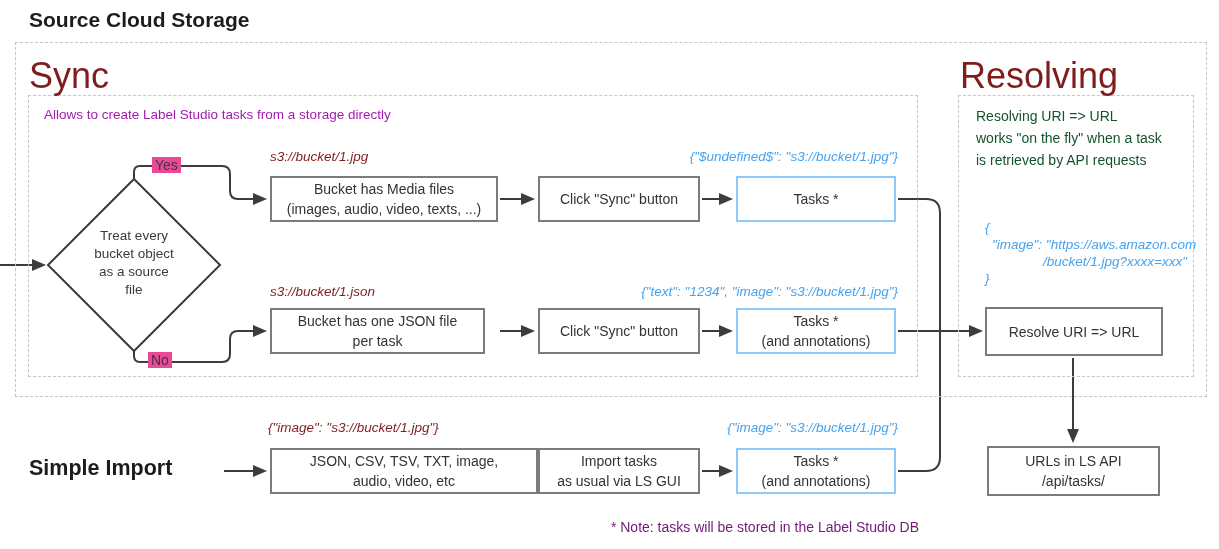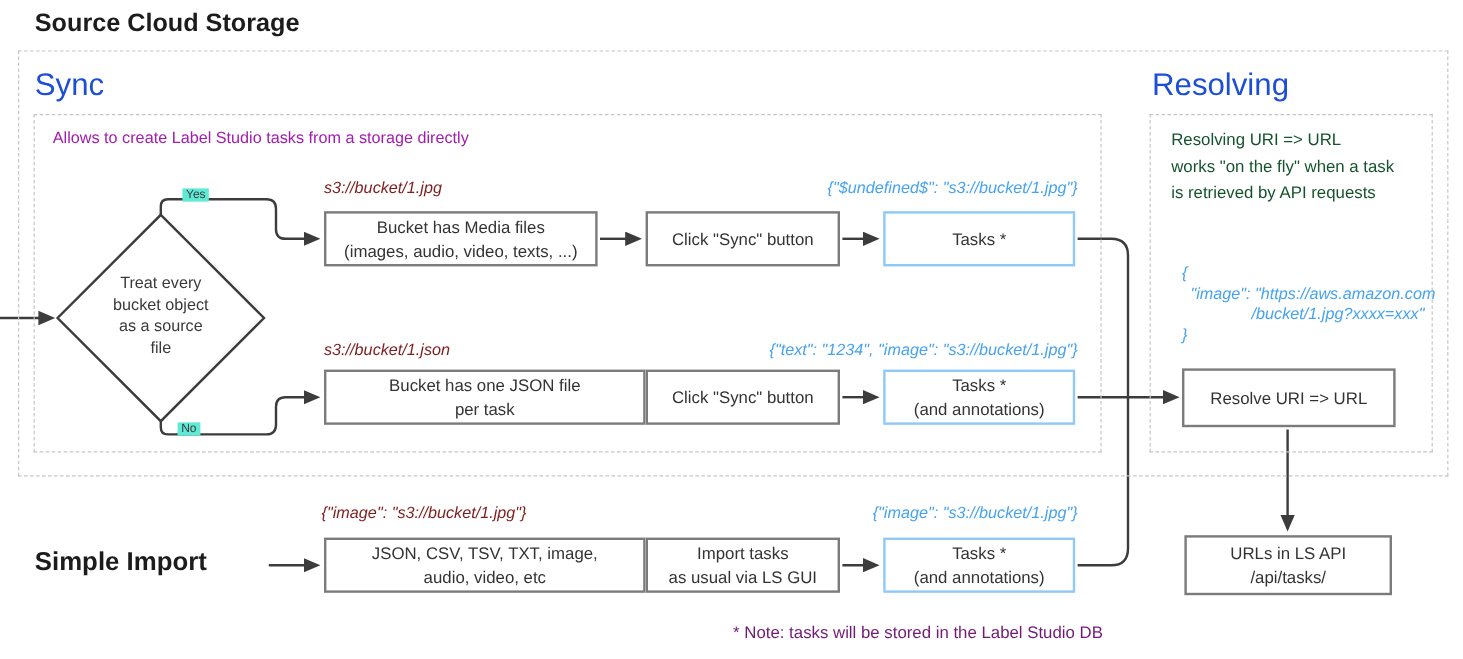--- a/index.html
+++ b/index.html
@@ -6,33 +6,33 @@
   .canvas {
     position:relative; width:1219px; height:549px; background:#ffffff;
     font-family:"Liberation Sans", sans-serif; overflow:hidden; color:#333;
   }
   .connectors { position:absolute; left:0; top:0; width:1219px; height:549px; }
   .dashed { position:absolute; border:1px dashed #c6c6c6; box-sizing:border-box; }
   .title {
     position:absolute; left:29px; top:8px; font-size:21px; font-weight:bold; color:#1c1c1c;
   }
   .heading-lg {
-    position:absolute; font-size:26px; font-weight:400; color:#1d4ed8;
+    position:absolute; font-size:36px; font-weight:400; color:#7f1d1d;
   }
   .subtext { position:absolute; font-size:13.5px; color:#a21caf; }
   .box {
     position:absolute; background:#ffffff; border:2px solid #7b7b7b; box-sizing:border-box;
     display:flex; flex-direction:column; align-items:center; justify-content:center;
     font-size:14px; line-height:20px; text-align:center; color:#333;
   }
   .box.blue { border-color:#8fc9f7; }
   .label-uri { position:absolute; font-size:13.5px; font-style:italic; color:#7f1d1d; white-space:nowrap; }
   .label-json { position:absolute; font-size:13.5px; font-style:italic; color:#46a3f0; white-space:nowrap; }
   .branch-label {
-    position:absolute; background:#5eead4; padding:0 3px; font-size:10px; color:#3a3a3a;
+    position:absolute; background:#ec4899; padding:0 3px; font-size:14px; color:#3a3a3a;
   }
   .diamond-text {
     position:absolute; left:74px; top:227px; width:120px; text-align:center;
     font-size:13.5px; line-height:18px; color:#3a3a3a;
   }
   .resolving-desc { position:absolute; left:976px; top:105px; font-size:14px; line-height:22px; color:#14532d; }
   .resolving-json { position:absolute; left:985px; top:219px; font-size:13.5px; font-style:italic; color:#46a3f0; line-height:17px; white-space:nowrap; }
   .resolving-json .ind1 { padding-left:7px; }
   .resolving-json .ind2 { padding-left:58px; }
   .simple-import {
@@ -108,21 +108,21 @@
   </div>
   <div class="box" style="left:538px; top:176px; width:162px; height:46px;">
     <div>Click "Sync" button</div>
   </div>
   <div class="label-json" style="right:321px; top:149px;">{"$undefined$": "s3://bucket/1.jpg"}</div>
   <div class="box blue" style="left:736px; top:176px; width:160px; height:46px;">
     <div>Tasks *</div>
   </div>
 
   <div class="label-uri" style="left:270px; top:284px;">s3://bucket/1.json</div>
-  <div class="box" style="left:270px; top:308px; width:268px; height:46px;">
+  <div class="box" style="left:270px; top:308px; width:215px; height:46px;">
     <div>Bucket has one JSON file</div>
     <div>per task</div>
   </div>
   <div class="box" style="left:538px; top:308px; width:162px; height:46px;">
     <div>Click "Sync" button</div>
   </div>
   <div class="label-json" style="right:321px; top:284px;">{"text": "1234", "image": "s3://bucket/1.jpg"}</div>
   <div class="box blue" style="left:736px; top:308px; width:160px; height:46px;">
     <div>Tasks *</div>
     <div>(and annotations)</div>

